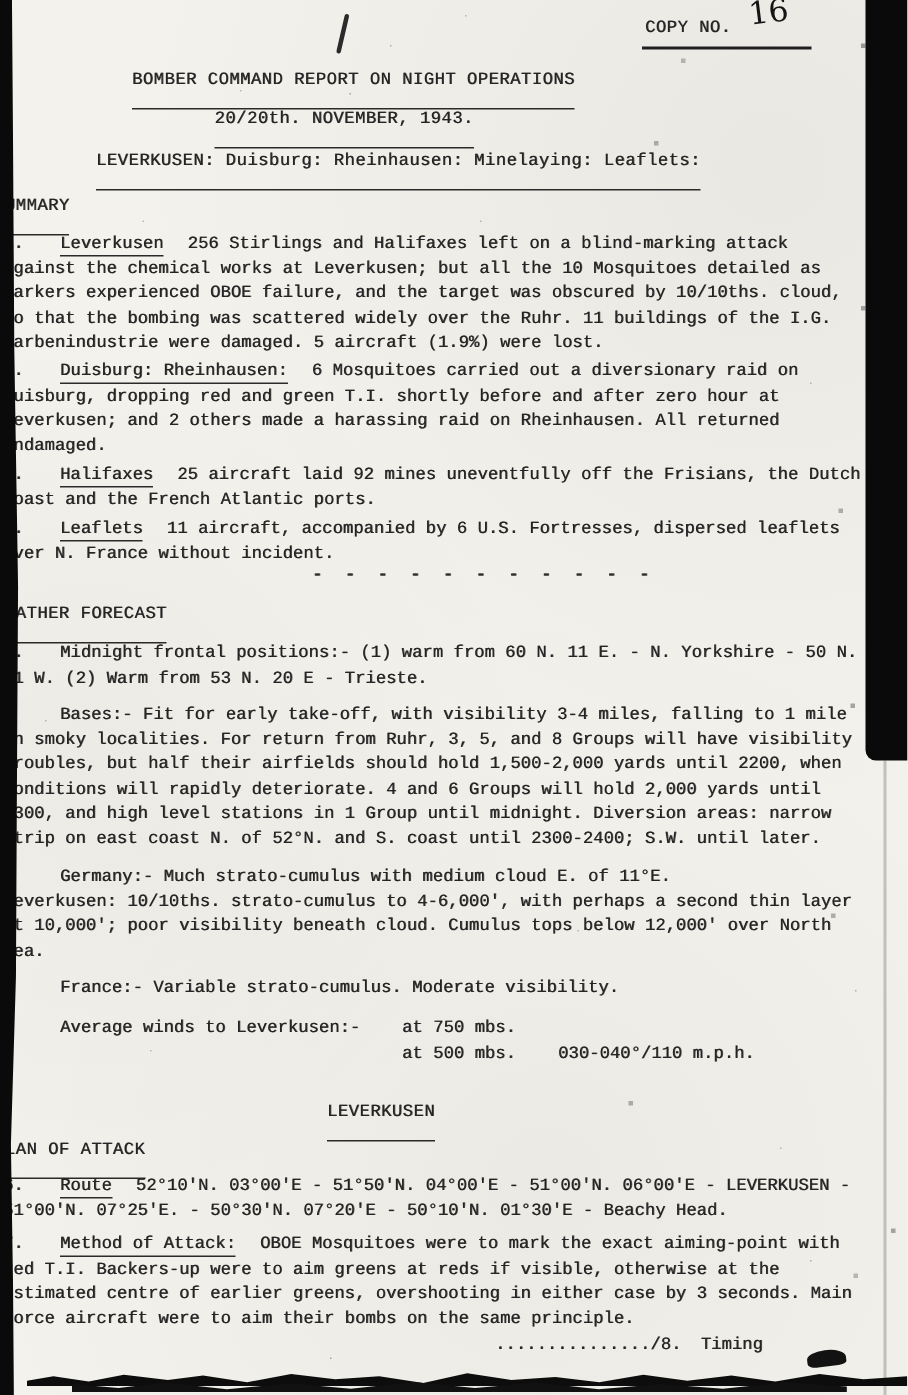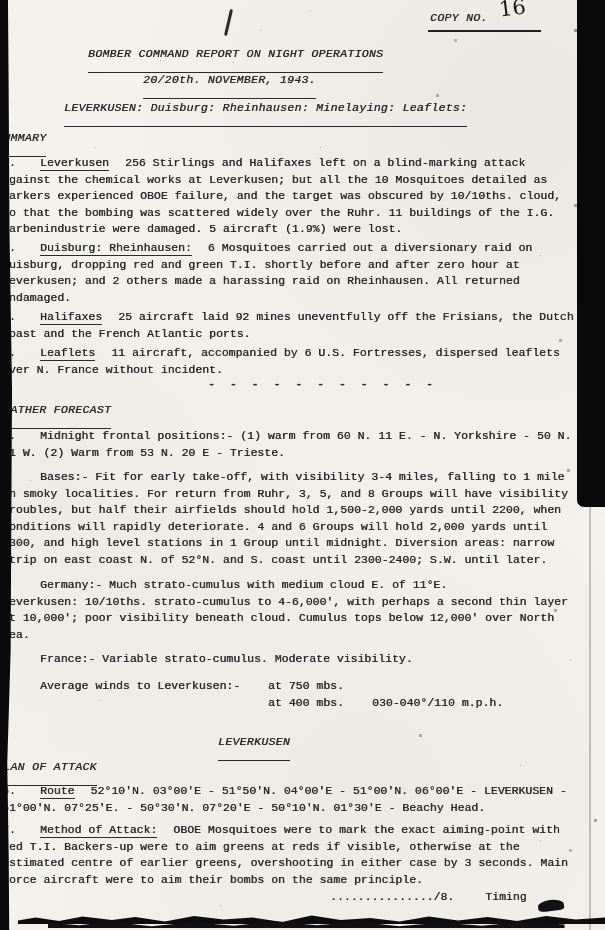--- a/index.html
+++ b/index.html
@@ -20,21 +20,21 @@
     position:absolute;inset:0;
     font-size:11.5px;line-height:16.5px;
     text-shadow:0.45px 0 0 rgba(25,25,25,0.7);
     white-space:normal;
   }
   .block{position:absolute;left:2px;width:578px;}
   .u{border-bottom:1.6px solid #2a2a2a;padding-bottom:12px;}
   .pnum{display:inline-block;width:38px;}
   .plabel{border-bottom:1.6px solid #2a2a2a;padding-bottom:1px;margin-right:16px;}
   .sub{text-indent:38px;}
-  .heading{letter-spacing:0.3px;font-style:italic;}
+  .heading{letter-spacing:0.3px;}
   
   .copy-wrap{position:absolute;left:428px;top:6px;border-bottom:2px solid #1f1f1f;padding:0 20px 3px 2px;}
   .hand{
     display:inline-block;font-family:"DejaVu Serif",serif;font-size:21px;
     transform:rotate(-7deg);position:relative;top:-6px;left:4px;color:#141414;
     text-shadow:none;
   }
   .slash-mark{position:absolute;left:227px;top:9px;width:3px;height:27px;background:#2b2b2b;transform:rotate(13deg);border-radius:2px;}
   
   .dash-sep{position:absolute;left:208px;top:376px;letter-spacing:4px;font-weight:bold;color:#2e2e2e;}
@@ -156,21 +156,21 @@
     <span>France:-   Variable strato-cumulus.   Moderate visibility.</span>
   </div>
 
   <div class="block" style="top:678px;">
     <div class="wind-row">
       <span class="wind-label">Average winds to Leverkusen:-</span>
       <span class="wind-level">at 750 mbs.</span>
     </div>
     <div class="wind-row">
       <span class="wind-label"></span>
-      <span class="wind-level">at 400 mbs.</span>
+      <span class="wind-level">at 500 mbs.</span>
       <span class="wind-value">030-040°/110  m.p.h.</span>
     </div>
   </div>
 
   <div class="block" style="left:218px;top:734px;width:160px;">
     <span class="u heading">LEVERKUSEN</span>
   </div>
 
   <div class="block" style="left:-4px;top:759px;width:200px;">
     <span class="u heading">PLAN OF ATTACK</span>
@@ -179,21 +179,21 @@
   <div class="block" style="top:783px;">
     <span class="pnum">6.</span><span class="plabel">Route</span><span>52°10'N. 03°00'E - 51°50'N. 04°00'E - 51°00'N. 06°00'E - LEVERKUSEN - 51°00'N. 07°25'E. - 50°30'N. 07°20'E - 50°10'N. 01°30'E - Beachy Head.</span>
   </div>
 
   <div class="block" style="top:822px;">
     <span class="pnum">7.</span><span class="plabel">Method of Attack:</span><span>OBOE Mosquitoes were to mark the exact aiming-point with red T.I.   Backers-up were to aim greens at reds if visible, otherwise at the estimated centre of earlier greens, overshooting in either case by 3 seconds. Main force aircraft were to aim their bombs on the same principle.</span>
   </div>
 
   <div class="block" style="left:330px;top:889px;width:250px;">
     <span>.............../8.</span>
-    <span style="margin-left:24px;">Timing</span>
+    <span style="margin-left:6px;">Timing</span>
   </div>
 
 </div>
 
 <div class="bar-left"></div>
 <div class="bar-right"></div>
 <div class="edge-line-right"></div>
 <div class="blob-turtle"></div>
 <div class="smudge">
   <div class="band"></div>

